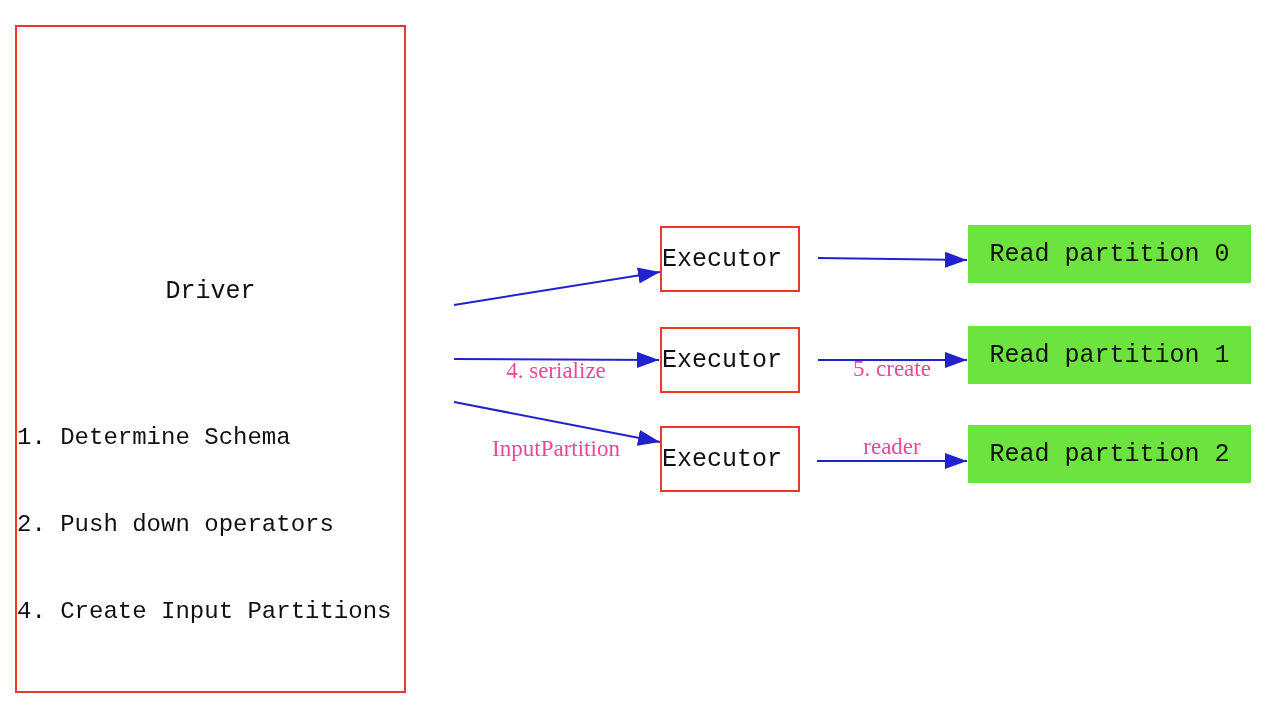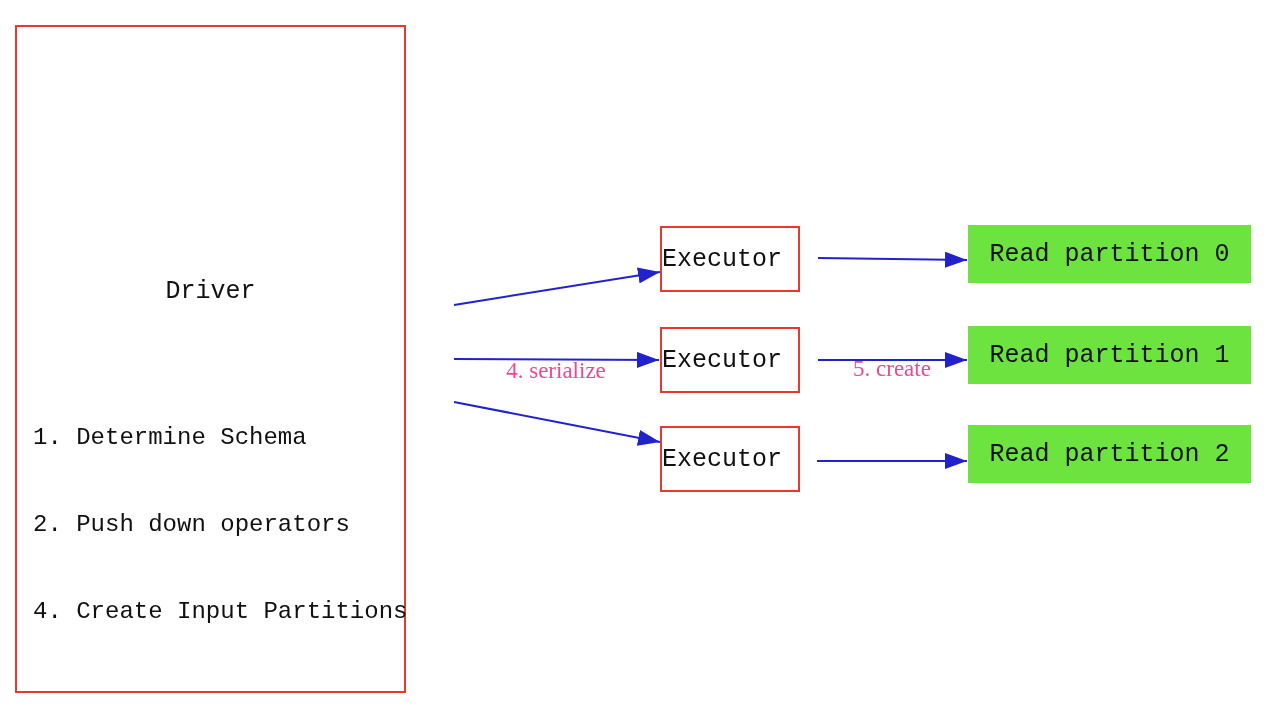--- a/index.html
+++ b/index.html
@@ -38,21 +38,21 @@
     position: absolute;
     left: 0; top: 252px;
     width: 100%;
     text-align: center;
     font-size: 25px;
     line-height: 25px;
     white-space: pre;
   }
   .driver-steps {
     position: absolute;
-    left: 16px; top: 338px;
+    left: 0; top: 338px;
     font-size: 24px;
     line-height: 29px;
     white-space: pre;
   }
   .executor-box {
     width: 140px; height: 66px;
     display: flex;
     align-items: center;
     justify-content: flex-start;
     font-size: 25px;
@@ -116,23 +116,25 @@
   </div>
   <div class="partition-box part-1">
     <span>Read partition 1</span>
   </div>
   <div class="partition-box part-2">
     <span>Read partition 2</span>
   </div>
 
   <div class="edge-label label-serialize">
     <div>4. serialize</div>
+    <div>InputPartition</div>
   </div>
   <div class="edge-label label-reader">
     <div>5. create</div>
+    <div>reader</div>
   </div>
 
   <svg class="arrow-layer" viewBox="0 0 1270 710" xmlns="http://www.w3.org/2000/svg">
     <defs>
       <marker id="arrowhead" markerWidth="12" markerHeight="8" refX="11" refY="4" orient="auto" markerUnits="strokeWidth">
         <path d="M0,0 L11,4 L0,8 Z" fill="var(--blue, #2222cc)"></path>
       </marker>
     </defs>
     <g stroke="var(--blue, #2222cc)" stroke-width="2" fill="none">
       <line x1="454" y1="305" x2="660" y2="272" marker-end="url(#arrowhead)"></line>

